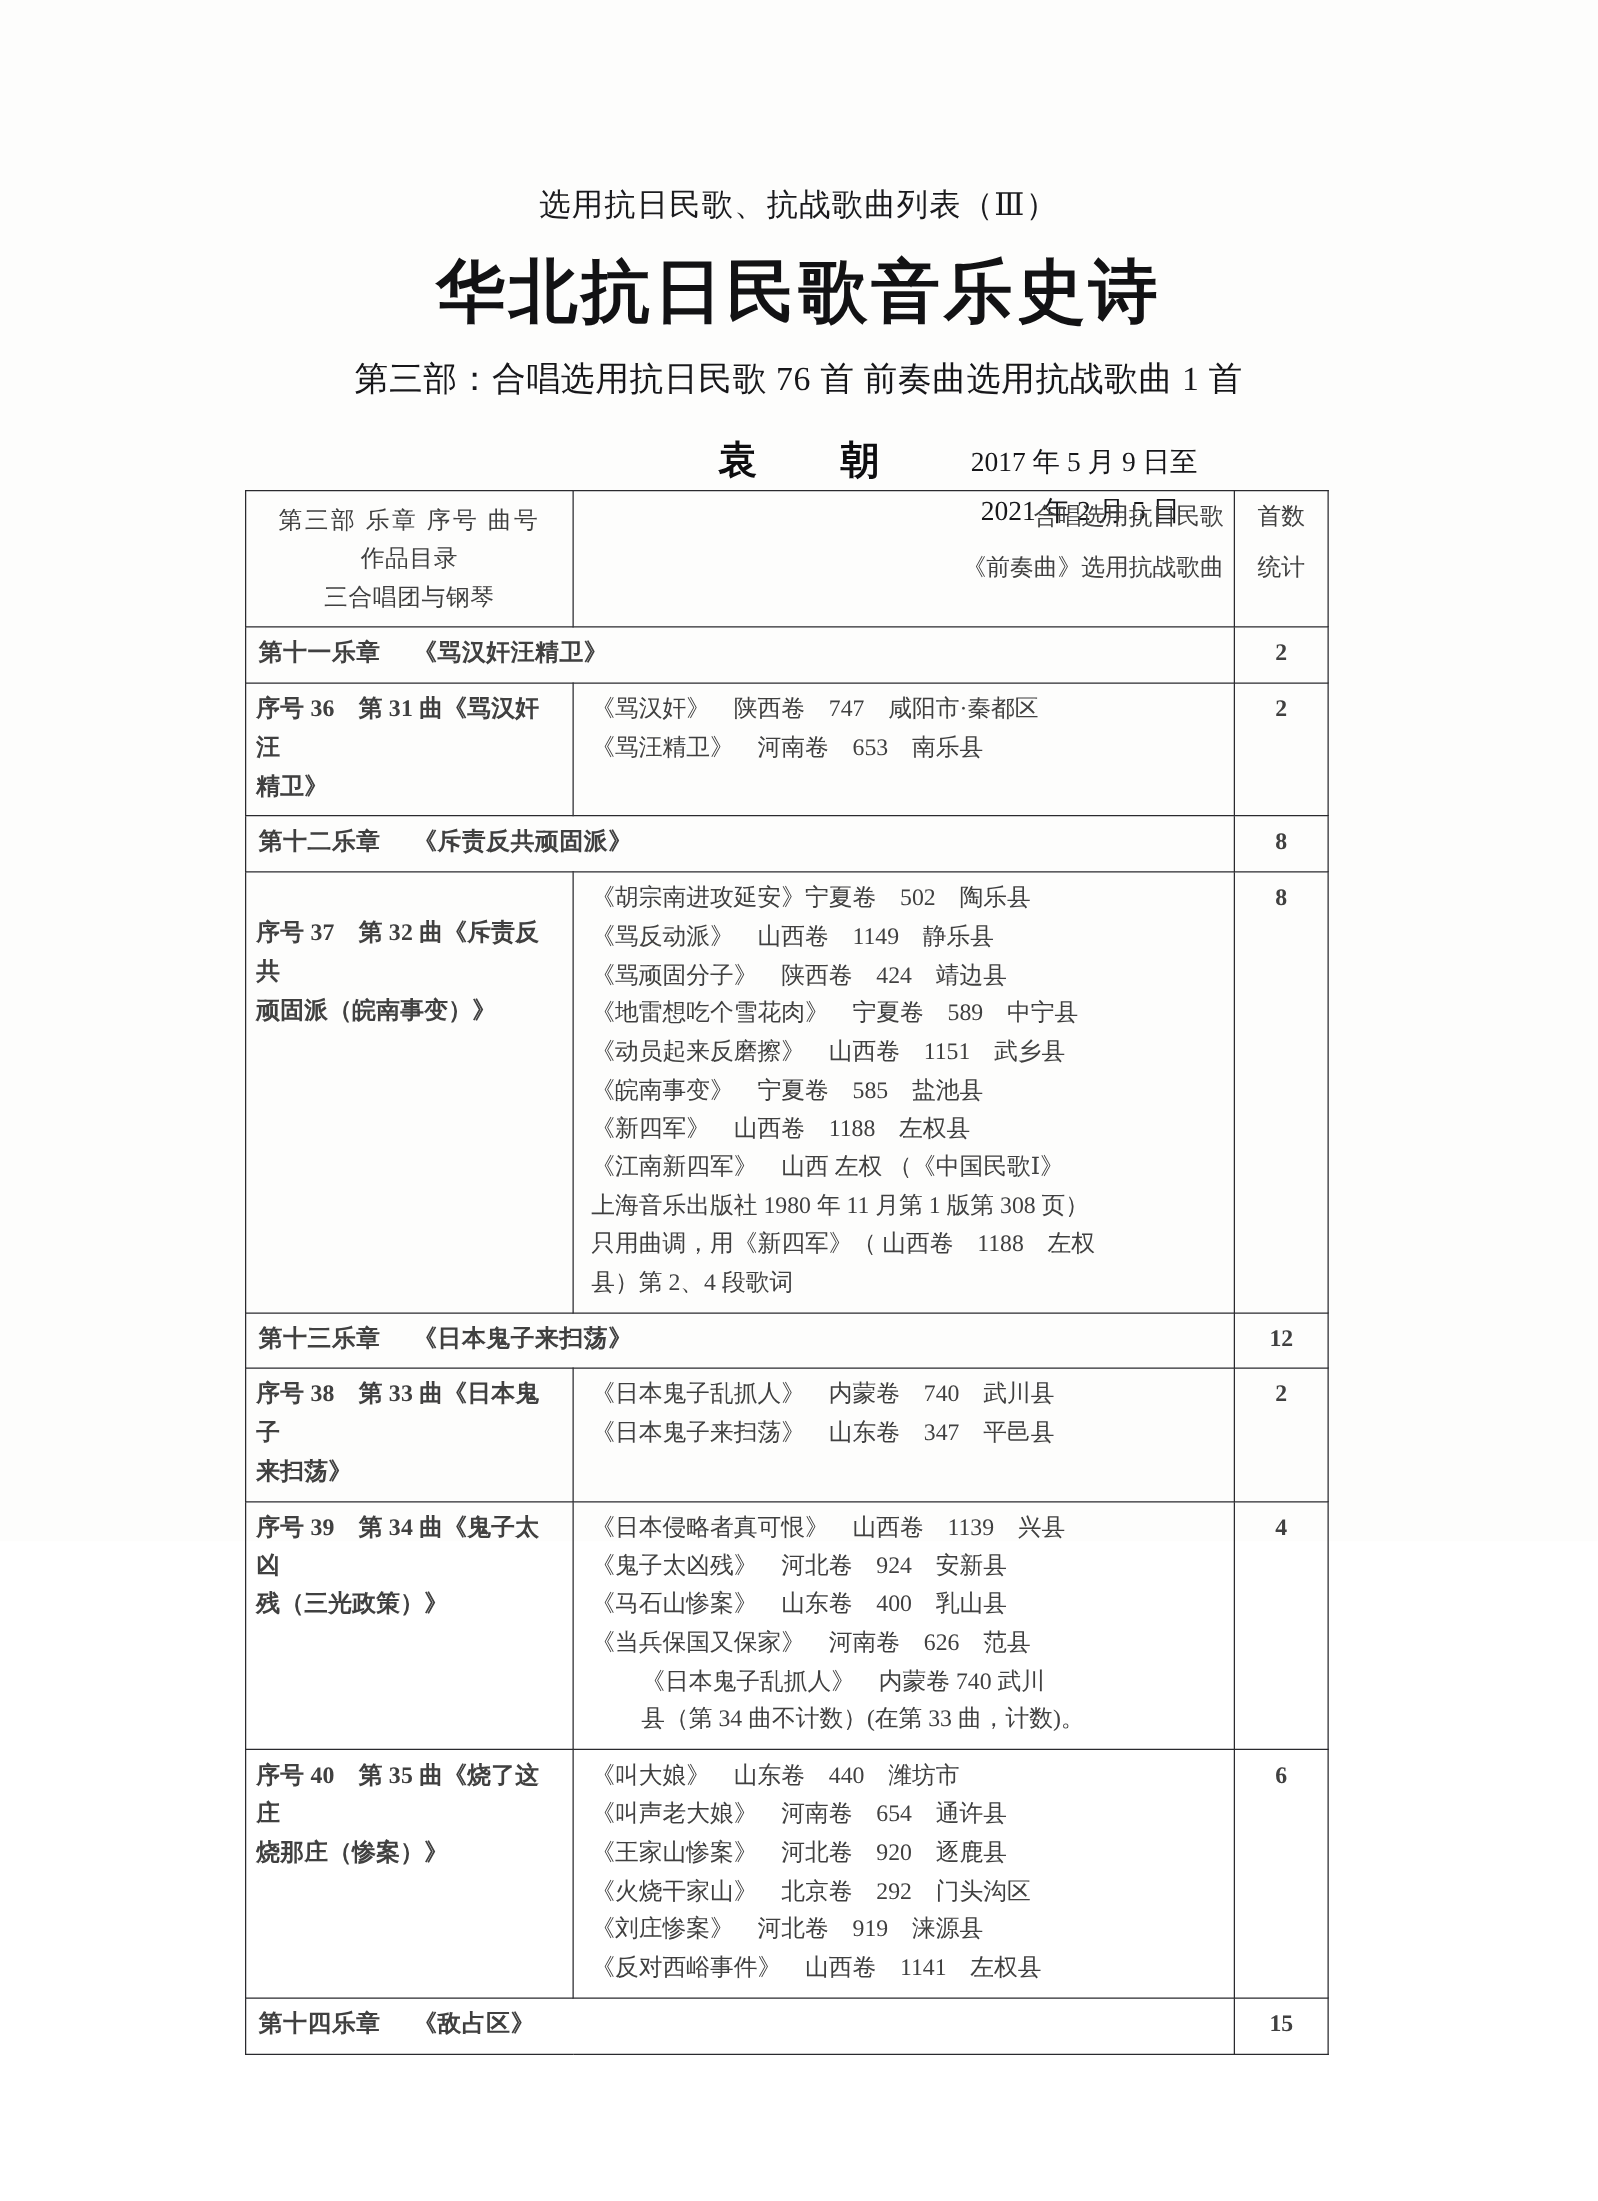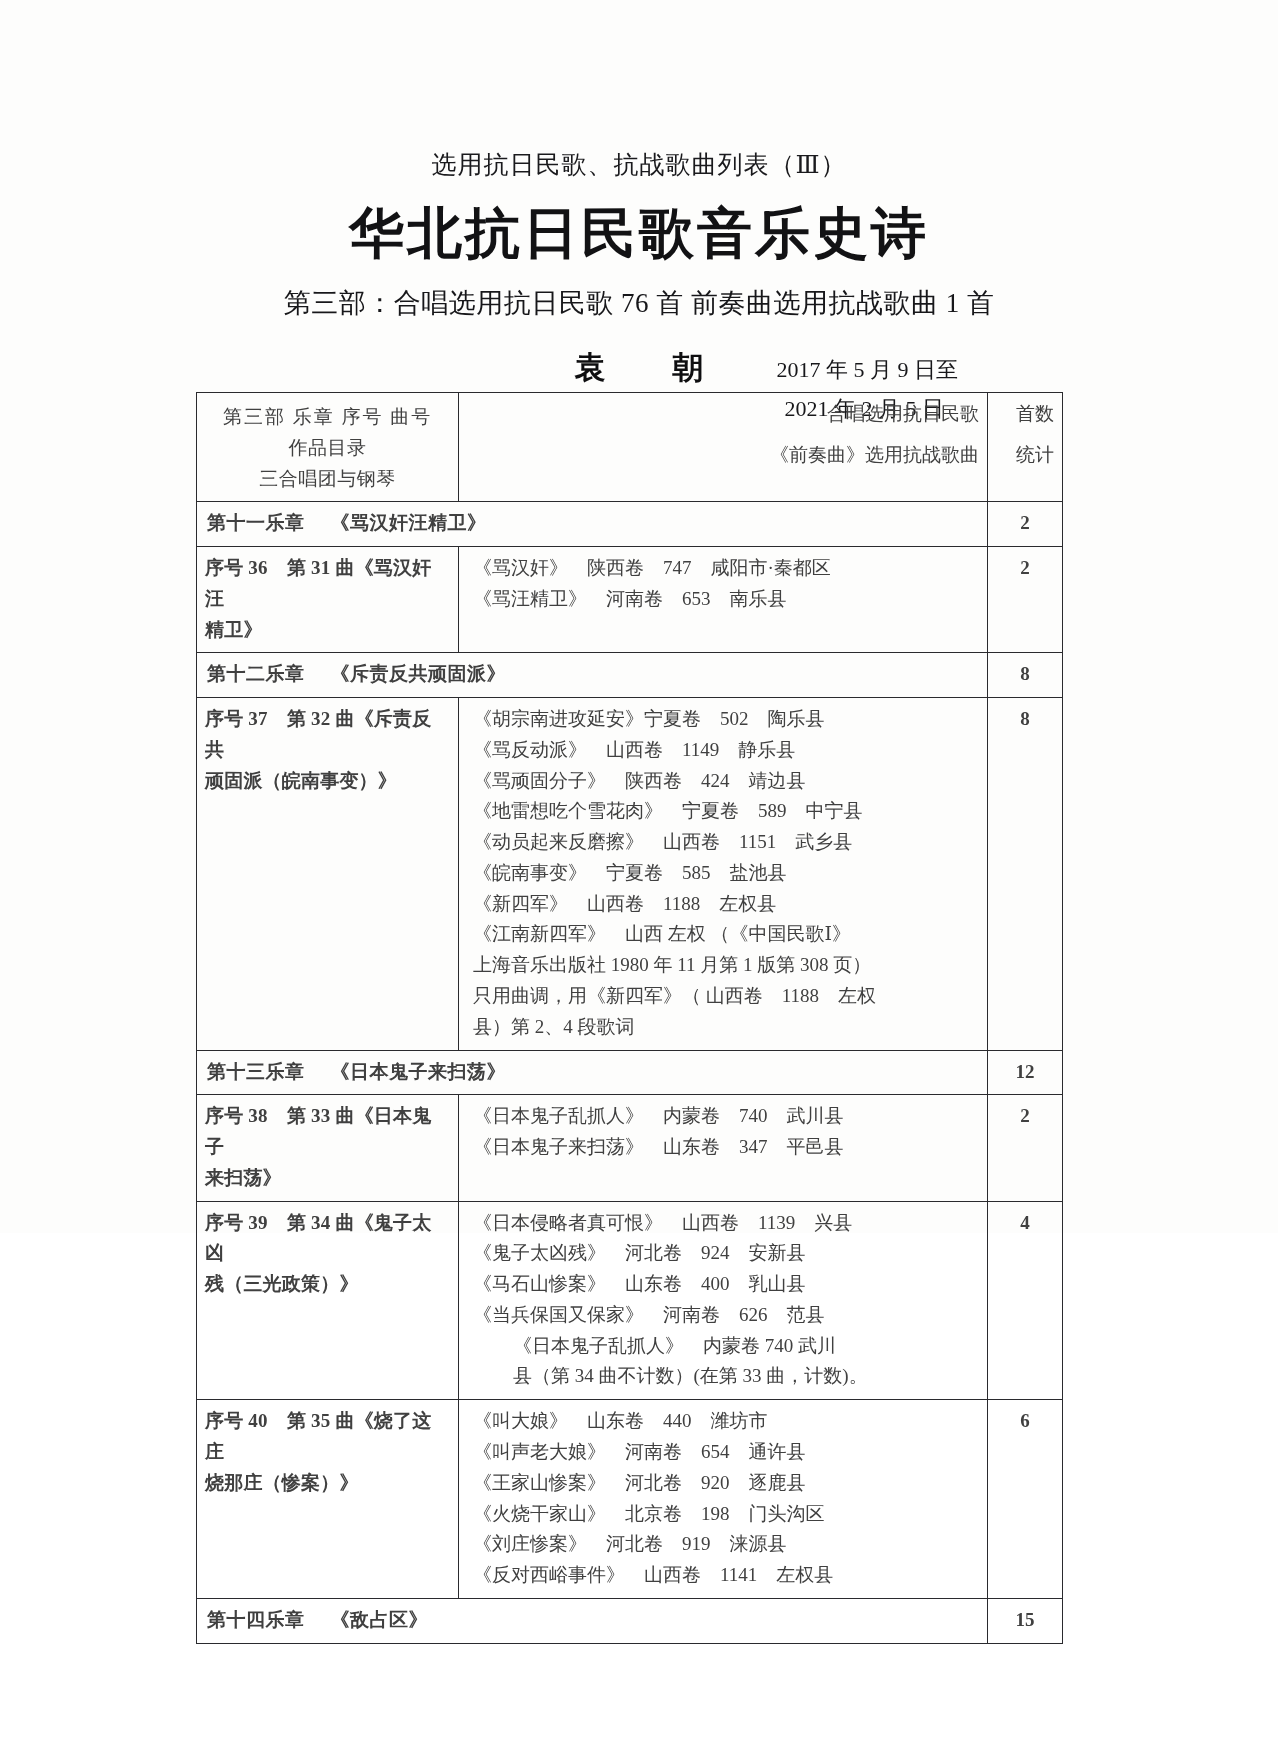--- a/index.html
+++ b/index.html
@@ -106,21 +106,21 @@
   col.c-left  { width: 262px; }
   col.c-mid   { width: 529px; }
   col.c-right { width: 75px; }
 
   .hdr-cell { text-align: center; padding-top: 9px !important; }
   .hdr-cell .hl { display: block; letter-spacing: 0.5px; }
   .hdr-cell .hl.line1 { letter-spacing: 2px; }
   .hdr-mid { text-align: right; }
   .hdr-mid .hl { display: block; }
   .hdr-mid .hl.spacer { height: 10px; }
-  .hdr-right { text-align: right; }
+  .hdr-right { text-align: center; }
   .hdr-right .hl { display: block; }
   .hdr-right .hl.spacer { height: 10px; }
 
   td.movement {
     font-weight: bold;
     letter-spacing: 0.5px;
     padding-left: 10px !important;
   }
   td.movement .mv-title { margin-left: 26px; }
   td.count {
@@ -196,21 +196,21 @@
               <span class="song-line">《骂汪精卫》　河南卷　653　南乐县</span>
             </td>
             <td class="count">2</td>
           </tr>
           <tr>
             <td class="movement" colspan="2"><span>第十二乐章</span><span class="mv-title">《斥责反共顽固派》</span></td>
             <td class="count">8</td>
           </tr>
           <tr>
             <td class="seq">
-              <span class="bold" style="display: block;">序号 37　第 32 曲《斥责反共</span>
+              <span class="bold" style="display: block; margin-top: 28px;">序号 37　第 32 曲《斥责反共</span>
               <span class="bold" style="display: block;">顽固派（皖南事变）》</span>
             </td>
             <td class="songs">
               <span class="song-line">《胡宗南进攻延安》宁夏卷　502　陶乐县</span>
               <span class="song-line">《骂反动派》　山西卷　1149　静乐县</span>
               <span class="song-line">《骂顽固分子》　陕西卷　424　靖边县</span>
               <span class="song-line">《地雷想吃个雪花肉》　宁夏卷　589　中宁县</span>
               <span class="song-line">《动员起来反磨擦》　山西卷　1151　武乡县</span>
               <span class="song-line">《皖南事变》　宁夏卷　585　盐池县</span>
               <span class="song-line">《新四军》　山西卷　1188　左权县</span>
@@ -253,21 +253,21 @@
           </tr>
           <tr>
             <td class="seq">
               <span class="bold" style="display: block;">序号 40　第 35 曲《烧了这庄</span>
               <span class="bold" style="display: block;">烧那庄（惨案）》</span>
             </td>
             <td class="songs">
               <span class="song-line">《叫大娘》　山东卷　440　潍坊市</span>
               <span class="song-line">《叫声老大娘》　河南卷　654　通许县</span>
               <span class="song-line">《王家山惨案》　河北卷　920　逐鹿县</span>
-              <span class="song-line">《火烧干家山》　北京卷　198　门头沟区</span>
+              <span class="song-line">《火烧干家山》　北京卷　292　门头沟区</span>
               <span class="song-line">《刘庄惨案》　河北卷　919　涞源县</span>
               <span class="song-line">《反对西峪事件》　山西卷　1141　左权县</span>
             </td>
             <td class="count">6</td>
           </tr>
           <tr>
             <td class="movement" colspan="2"><span>第十四乐章</span><span class="mv-title">《敌占区》</span></td>
             <td class="count">15</td>
           </tr>
         </tbody>

